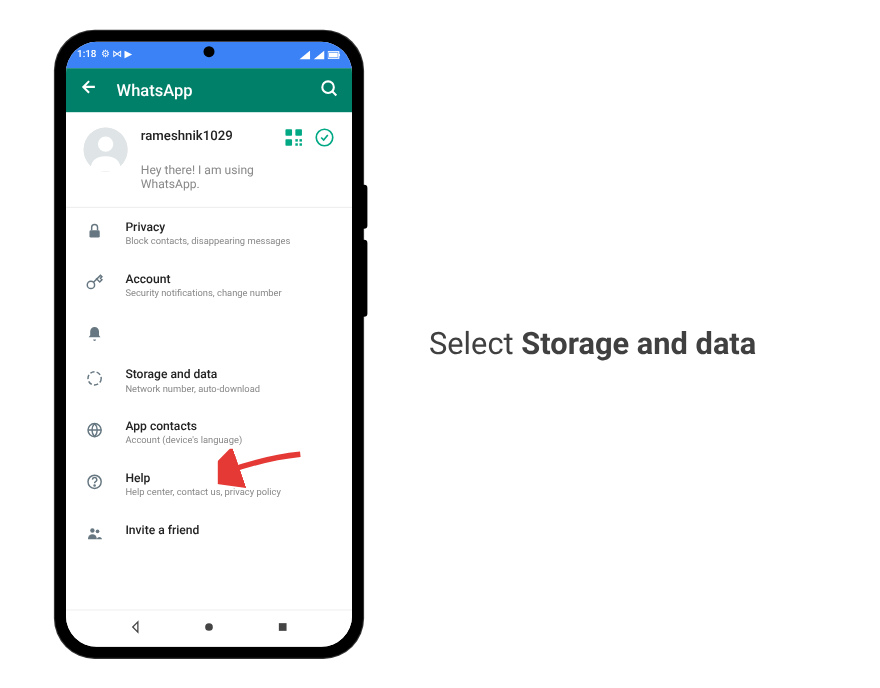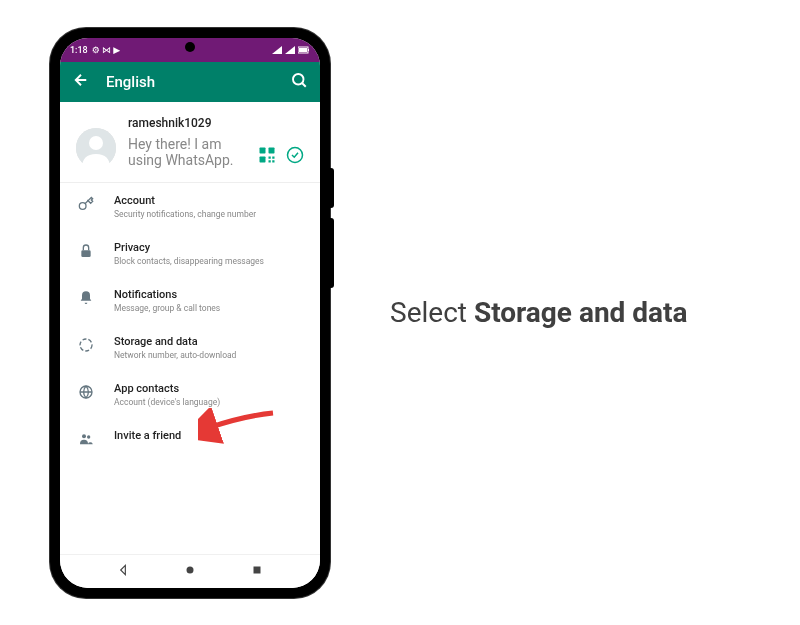--- a/index.html
+++ b/index.html
@@ -49,21 +49,21 @@
       left: 50%;
       transform: translateX(-50%);
       width: 10px;
       height: 10px;
       background: #000;
       border-radius: 50%;
       z-index: 10;
     }
     .status-bar {
       height: 24px;
-      background: #701a75;
+      background: #3b82f6;
       display: flex;
       align-items: center;
       justify-content: space-between;
       padding: 0 10px;
       color: #fff;
       font-size: 9px;
       font-weight: 500;
     }
     .status-left {
       display: flex;
@@ -91,21 +91,21 @@
     .header-title {
       flex: 1;
       font-size: 15px;
       font-weight: 500;
     }
     .search-btn {
       cursor: pointer;
     }
     .profile-section {
       display: flex;
-      align-items: flex-end;
+      align-items: flex-start;
       padding: 14px 16px;
       border-bottom: 1px solid #eee;
     }
     .avatar {
       width: 40px;
       height: 40px;
       border-radius: 50%;
       background: #e0e0e0;
       display: flex;
       align-items: center;
@@ -114,23 +114,23 @@
     }
     .profile-text {
       flex: 1;
     }
     .profile-name {
       font-size: 12px;
       font-weight: 500;
       color: #222;
     }
     .profile-status {
-      font-size: 14px;
+      font-size: 11px;
       color: #888;
-      margin-top: 6px;
+      margin-top: 18px;
     }
     .profile-actions {
       display: flex;
       align-items: center;
       gap: 10px;
     }
     .qr-icon, .circle-check-icon {
       cursor: pointer;
     }
     .settings-list {
@@ -224,21 +224,21 @@
           </svg>
       </div>
     </div>
 
     <div class="app-header">
       <span class="back-arrow">
         <svg width="18" height="18" viewBox="0 0 24 24" fill="none" stroke="#fff" stroke-width="2.5">
             <path d="M19 12H5M12 19l-7-7 7-7"></path>
           </svg>
       </span>
-      <span class="header-title">English</span>
+      <span class="header-title">WhatsApp</span>
       <span class="search-btn">
         <svg width="18" height="18" viewBox="0 0 24 24" fill="none" stroke="#fff" stroke-width="2.5">
             <circle cx="11" cy="11" r="7"></circle>
             <path d="M21 21l-5-5"></path>
           </svg>
       </span>
     </div>
 
     <div class="profile-section">
       <div class="avatar">
@@ -271,56 +271,52 @@
             </svg>
         </span>
       </div>
     </div>
 
     <div class="settings-list">
 
       <div class="settings-item">
         <div class="settings-item-icon">
           <svg width="16" height="16" viewBox="0 0 24 24" fill="#667781">
+              <rect x="5" y="11" width="14" height="10" rx="2"></rect>
+              <path d="M8 11 V7 a4 4 0 0 1 8 0 V11" fill="none" stroke="#667781" stroke-width="2"></path>
+            </svg>
+        </div>
+        <div class="settings-item-text">
+          <div class="settings-item-title">Privacy</div>
+          <div class="settings-item-subtitle">Block contacts, disappearing messages</div>
+        </div>
+      </div>
+
+      <div class="settings-item">
+        <div class="settings-item-icon">
+          <svg width="16" height="16" viewBox="0 0 24 24" fill="#667781">
               <circle cx="7" cy="15" r="5" fill="none" stroke="#667781" stroke-width="2"></circle>
               <path d="M10.5 11.5 L20 2 L22 4 L20 6 L22 8 L19 11 L14 6" stroke="#667781" stroke-width="2" fill="none"></path>
             </svg>
         </div>
         <div class="settings-item-text">
           <div class="settings-item-title">Account</div>
           <div class="settings-item-subtitle">Security notifications, change number</div>
-        </div>
-      </div>
-
-      <div class="settings-item">
-        <div class="settings-item-icon">
-          <svg width="16" height="16" viewBox="0 0 24 24" fill="#667781">
-              <rect x="5" y="11" width="14" height="10" rx="2"></rect>
-              <path d="M8 11 V7 a4 4 0 0 1 8 0 V11" fill="none" stroke="#667781" stroke-width="2"></path>
-            </svg>
-        </div>
-        <div class="settings-item-text">
-          <div class="settings-item-title">Privacy</div>
-          <div class="settings-item-subtitle">Block contacts, disappearing messages</div>
         </div>
       </div>
 
 
 
       <div class="settings-item">
         <div class="settings-item-icon">
           <svg width="16" height="16" viewBox="0 0 24 24" fill="#667781">
               <path d="M12 2 a6 6 0 0 1 6 6 v5 l2 3 H4 l2-3 V8 a6 6 0 0 1 6-6 z"></path>
               <path d="M10 19 a2 2 0 0 0 4 0"></path>
             </svg>
         </div>
-        <div class="settings-item-text">
-          <div class="settings-item-title">Notifications</div>
-          <div class="settings-item-subtitle">Message, group &amp; call tones</div>
-        </div>
       </div>
 
       <div class="settings-item">
         <div class="settings-item-icon">
           <svg width="16" height="16" viewBox="0 0 24 24" fill="none" stroke="#667781" stroke-width="2">
               <circle cx="12" cy="12" r="9" stroke-dasharray="6 3"></circle>
             </svg>
         </div>
         <div class="settings-item-text">
           <div class="settings-item-title">Storage and data</div>
@@ -334,20 +330,33 @@
               <circle cx="12" cy="12" r="9"></circle>
               <path d="M3 12 h18 M12 3 a13 13 0 0 1 0 18 M12 3 a13 13 0 0 0 0 18"></path>
             </svg>
         </div>
         <div class="settings-item-text">
           <div class="settings-item-title">App contacts</div>
           <div class="settings-item-subtitle">Account (device's language)</div>
         </div>
       </div>
 
+      <div class="settings-item">
+        <div class="settings-item-icon">
+          <svg width="16" height="16" viewBox="0 0 24 24" fill="none" stroke="#667781" stroke-width="2">
+              <circle cx="12" cy="12" r="9"></circle>
+              <path d="M9 9 a3 3 0 1 1 4 3 c-1 .5-1 1-1 2"></path>
+              <circle cx="12" cy="17" r="0.8" fill="#667781"></circle>
+            </svg>
+        </div>
+        <div class="settings-item-text">
+          <div class="settings-item-title">Help</div>
+          <div class="settings-item-subtitle">Help center, contact us, privacy policy</div>
+        </div>
+      </div>
 
       <div class="settings-item">
         <div class="settings-item-icon">
           <svg width="16" height="16" viewBox="0 0 24 24" fill="#667781">
               <circle cx="9" cy="8" r="3"></circle>
               <circle cx="16" cy="9" r="2.5"></circle>
               <path d="M3 20 v-1 a5 5 0 0 1 12 0 v1 z"></path>
               <path d="M15 20 v-1 a4 4 0 0 1 7 0 v1 z"></path>
             </svg>
         </div>

